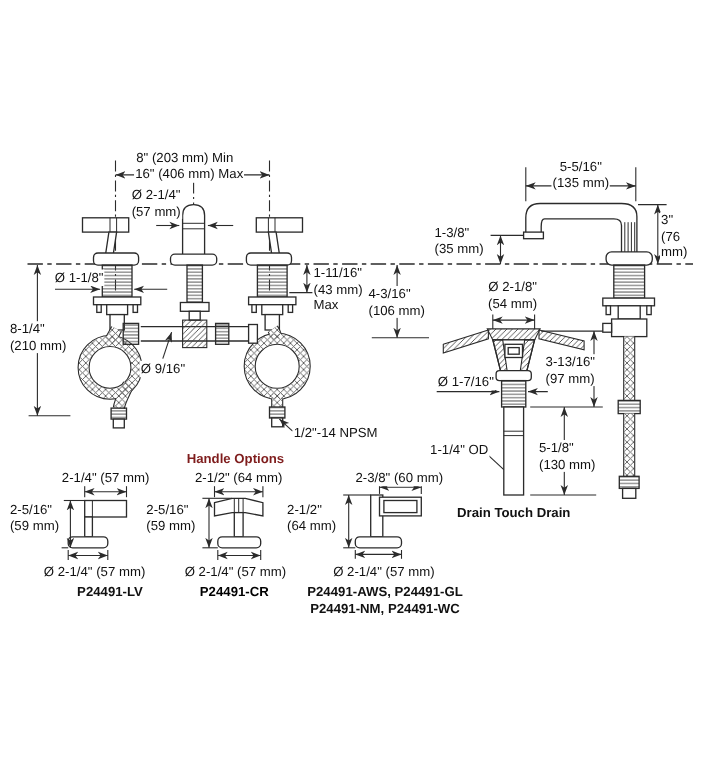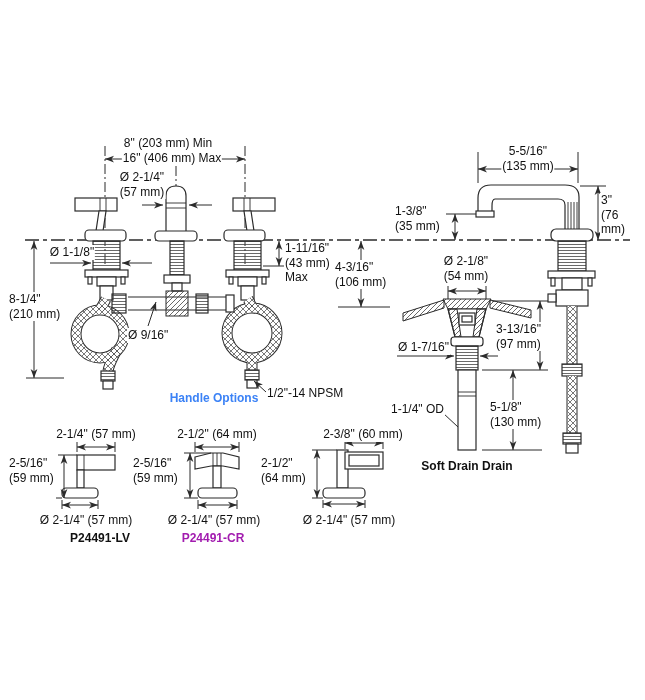--- a/index.html
+++ b/index.html
@@ -292,31 +292,33 @@
       <span class="label" style="left: 394px; top: 204px; color: rgb(17, 17, 17);">1-3/8"
 (35 mm)</span>
       <span class="label center" style="left: 466px; top: 254px; color: rgb(17, 17, 17);">Ø 2-1/8"
 (54 mm)</span>
       <span class="label" style="left: 495px; top: 322px; color: rgb(17, 17, 17);">3-13/16"
 (97 mm)</span>
       <span class="label" style="left: 397px; top: 340px; color: rgb(17, 17, 17);">Ø 1-7/16"</span>
       <span class="label" style="left: 390px; top: 402px; color: rgb(17, 17, 17);">1-1/4" OD</span>
       <span class="label" style="left: 489px; top: 400px; color: rgb(17, 17, 17);">5-1/8"
 (130 mm)</span>
-      <span class="label bold center" style="left: 467px; top: 459px; color: rgb(17, 17, 17);">Soft Drain Drain</span>
-      <span class="label bold center" style="left: 214px; top: 391px; color: #3b82f6;">Handle Options</span>
+      <span class="label bold center" style="left: 467px; top: 459px; color: rgb(17, 17, 17);">Drain Touch Drain</span>
+      <span class="label bold center" style="left: 214px; top: 410px; color: #7f1d1d;">Handle Options</span>
       <span class="label center" style="left: 96px; top: 427px; color: rgb(17, 17, 17);">2-1/4" (57 mm)</span>
       <span class="label" style="left: 8px; top: 456px; color: rgb(17, 17, 17);">2-5/16"
 (59 mm)</span>
       <span class="label center" style="left: 86px; top: 513px; color: rgb(17, 17, 17);">Ø 2-1/4" (57 mm)</span>
       <span class="label bold center" style="left: 100px; top: 531px; color: rgb(17, 17, 17);">P24491-LV</span>
       <span class="label center" style="left: 217px; top: 427px; color: rgb(17, 17, 17);">2-1/2" (64 mm)</span>
       <span class="label" style="left: 132px; top: 456px; color: rgb(17, 17, 17);">2-5/16"
 (59 mm)</span>
       <span class="label center" style="left: 214px; top: 513px; color: rgb(17, 17, 17);">Ø 2-1/4" (57 mm)</span>
-      <span class="label bold center" style="left: 213px; top: 531px; color: #a21caf;">P24491-CR</span>
+      <span class="label bold center" style="left: 213px; top: 531px; color: #000000;">P24491-CR</span>
       <span class="label center" style="left: 363px; top: 427px; color: rgb(17, 17, 17);">2-3/8" (60 mm)</span>
       <span class="label" style="left: 260px; top: 456px; color: rgb(17, 17, 17);">2-1/2"
 (64 mm)</span>
       <span class="label center" style="left: 349px; top: 513px; color: rgb(17, 17, 17);">Ø 2-1/4" (57 mm)</span>
+      <span class="label bold center" style="left: 350px; top: 531px; color: rgb(17, 17, 17);">P24491-AWS, P24491-GL
+P24491-NM, P24491-WC</span>
     </div>
 
 </div>
 
 </body></html>

